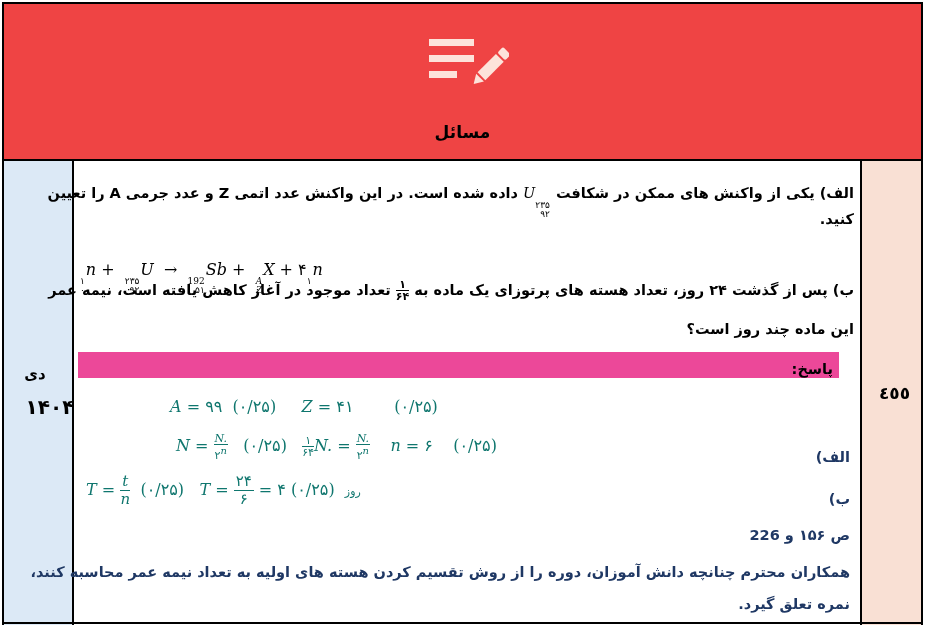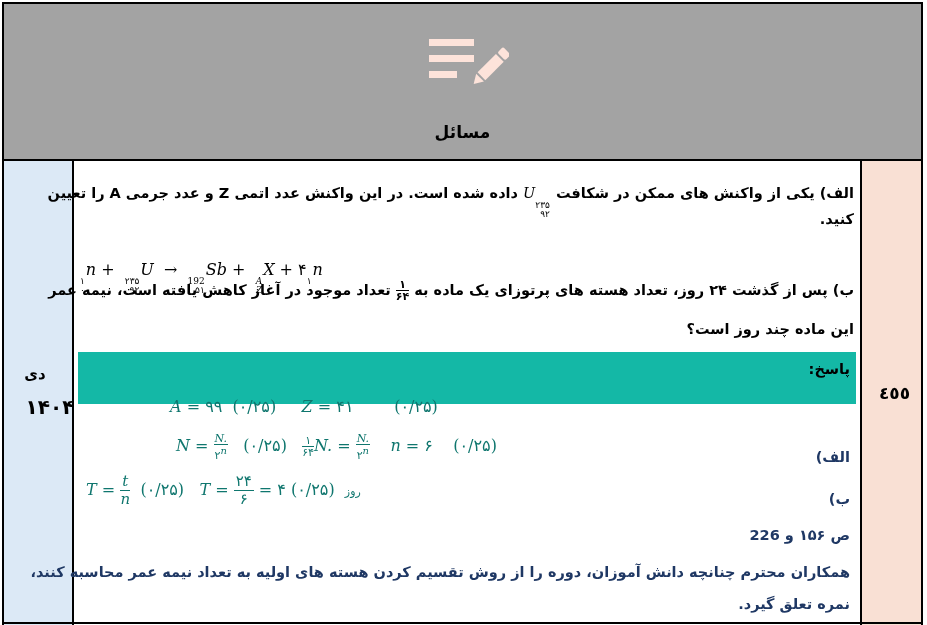--- a/index.html
+++ b/index.html
@@ -1,38 +1,38 @@
 <!DOCTYPE html>
 <html><head>
 <meta charset="utf-8">
 <style>
   html, body { margin:0; padding:0; background:#ffffff; }
   body { width:927px; height:625px; overflow:hidden; position:relative;
          font-family:"DejaVu Sans", sans-serif; }
   .page { position:absolute; left:0; top:0; width:927px; height:625px; }
   .header { position:absolute; left:2px; top:2px; width:921px; height:159px;
-            background:#a3a3a3; border:2px solid #000; border-bottom:2px solid #000; box-sizing:border-box; }
+            background:#ef4444; border:2px solid #000; border-bottom:2px solid #000; box-sizing:border-box; }
   .header-icon { position:absolute; left:425px; top:32px; width:80px; height:66px; }
   .header-title { position:absolute; left:0; right:0; top:118px; text-align:center;
                   font-size:17px; font-weight:bold; color:#000; direction:rtl; }
   .row { position:absolute; left:2px; top:161px; width:921px; height:470px; }
   .col-date { position:absolute; left:0; top:0; width:72px; height:100%;
               background:#DCE9F6; border-left:2px solid #000; border-right:2px solid #000; box-sizing:border-box; }
   .col-score { position:absolute; right:0; top:0; width:63px; height:100%;
                background:#F9E0D4; border-left:2px solid #000; border-right:2px solid #000; box-sizing:border-box; }
   .col-main { position:absolute; left:72px; top:0; right:63px; height:100%; background:#fff; }
   .date-month { position:absolute; left:0; width:62px; top:204px; text-align:center; font-weight:bold; font-size:15px; }
   .date-year { position:absolute; left:0; width:92px; top:234px; text-align:center; font-weight:bold; font-size:20px; }
   .score { position:absolute; left:0; width:65px; top:222px; text-align:center; font-weight:bold; font-size:17px; }
   .rtl { direction:rtl; text-align:right; position:absolute; right:6px; left:6px;
          font-weight:bold; font-size:14.5px; color:#000; white-space:nowrap; }
   .math { font-family:"DejaVu Serif", serif; font-style:italic; font-weight:normal; }
   .eq { position:absolute; font-family:"DejaVu Serif", serif; font-size:16px; color:#000; white-space:nowrap; direction:ltr; }
   .eq-blue { color:#0f766e; }
-  .answer-bar { position:absolute; left:4px; right:4px; top:191px; height:52px; background:#14b8a6; }
+  .answer-bar { position:absolute; left:4px; right:21px; top:191px; height:26px; background:#ec4899; }
   .answer-label { position:absolute; right:6px; top:9px; font-weight:bold; font-size:14.5px; direction:rtl; color:#000; }
   .blue-label { position:absolute; right:10px; font-weight:bold; font-size:14.5px; color:#1F3864; direction:rtl;margin-top:48px; }
   .blue-text { direction:rtl; text-align:right; position:absolute; right:10px; left:6px;
                font-weight:bold; font-size:14.5px; color:#1F3864; white-space:nowrap; }
   .frac { display:inline-block; vertical-align:middle; text-align:center; font-size:11px; line-height:11px; }
   .frac .num { display:block; border-bottom:1px solid currentColor; padding:0 1px; }
   .frac .den { display:block; }
   .bigfrac { display:inline-block; vertical-align:middle; text-align:center; font-size:15px; line-height:17px; }
   .bigfrac .num { display:block; border-bottom:1.5px solid currentColor; padding:0 2px; }
   .bigfrac .den { display:block; }

